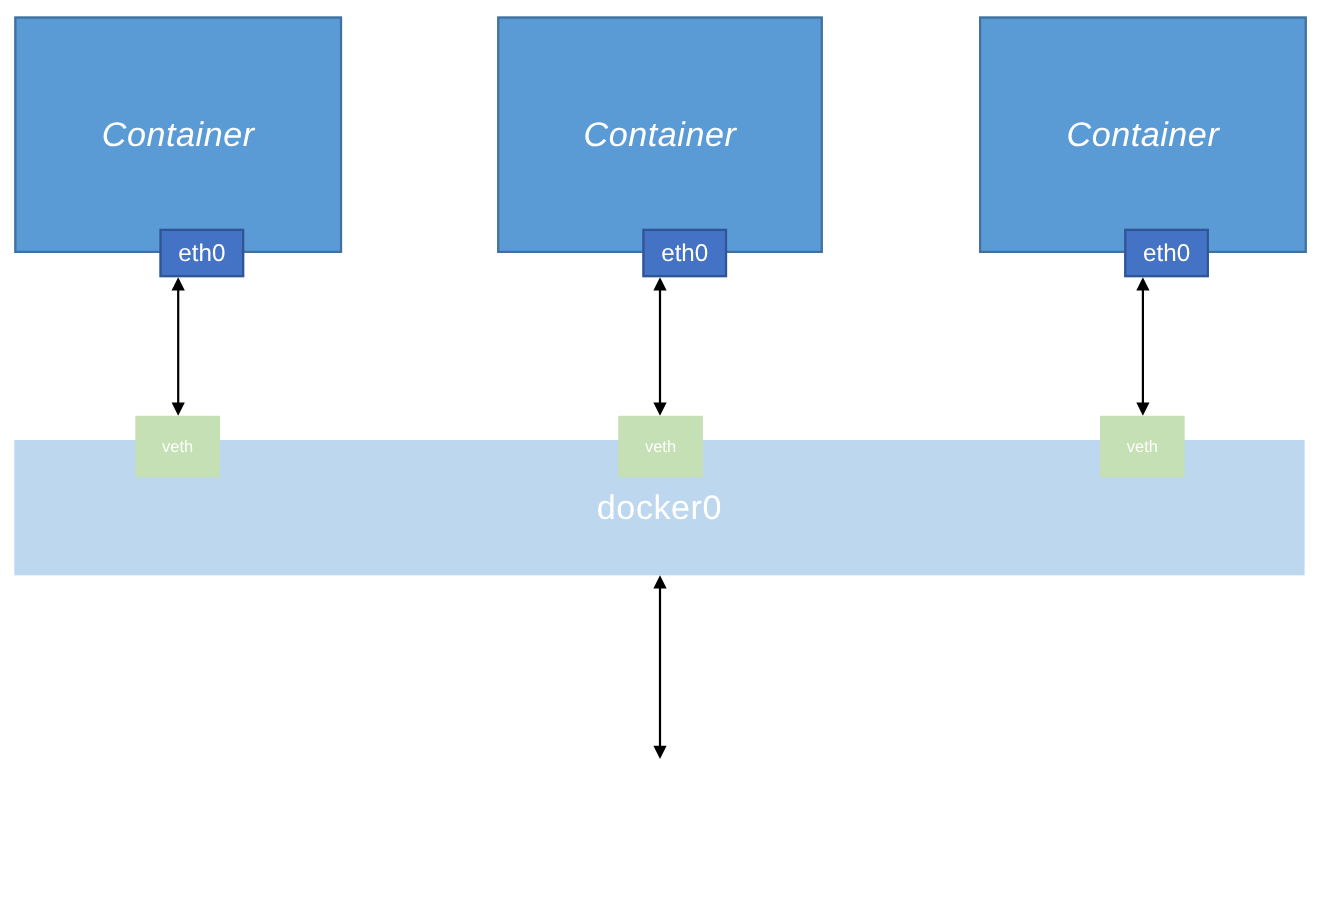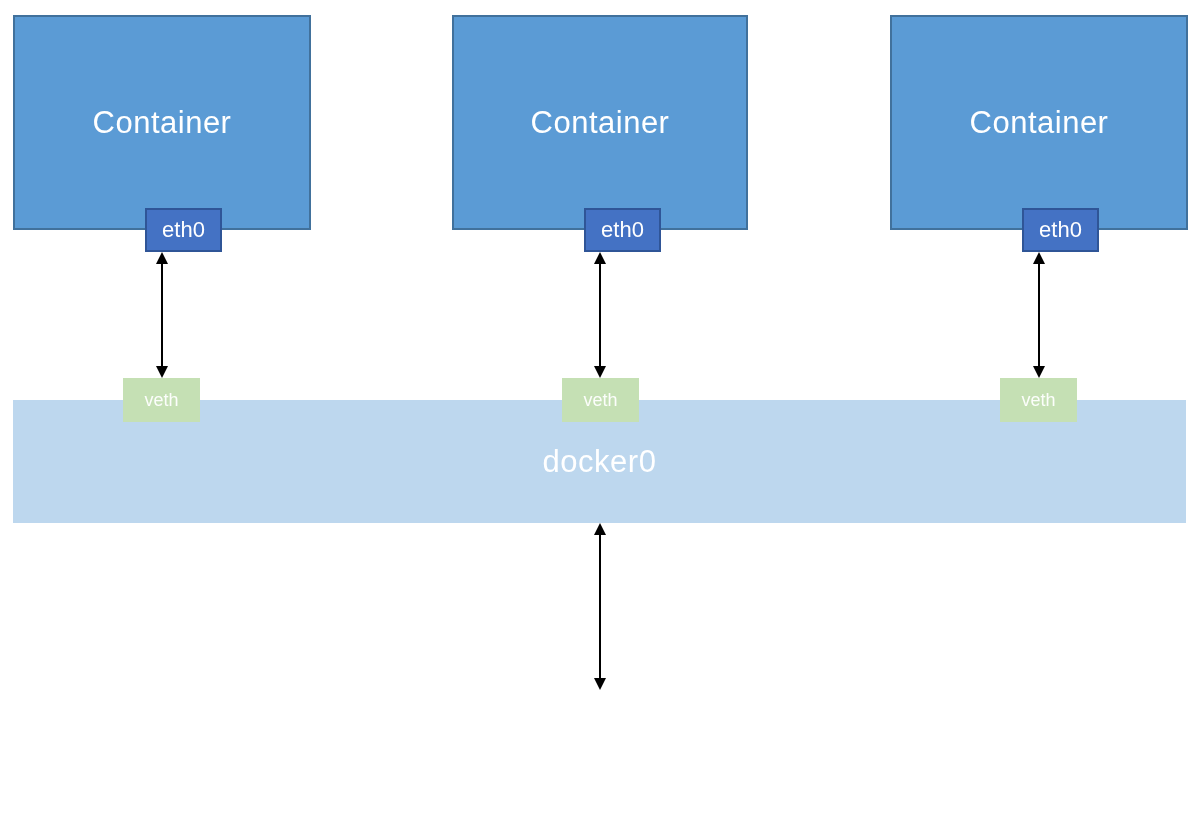--- a/index.html
+++ b/index.html
@@ -24,38 +24,39 @@
     color: var(--text-color, #ffffff);
   }
   .container-box {
     top: 15px;
     height: 215px;
     background: var(--container-fill, #5B9BD5);
     border: 2px solid var(--container-border, #41719C);
     font-size: 31px;
     letter-spacing: 0.5px;
     z-index: 2;
+    font-style: italic;
   }
   .eth-box {
     top: 208px;
     width: 77px;
     height: 44px;
     background: var(--eth-fill, #4472C4);
     border: 2px solid var(--eth-border, #2F5597);
     font-size: 22px;
     z-index: 3;
     margin-left: 22px;
   }
   .veth-box {
     top: 378px;
     width: 77px;
-    height: 44px;
+    height: 56px;
     background: var(--veth-fill, #C5E0B4);
     border: none;
-    font-size: 18px;
+    font-size: 15px;
     color: rgba(255,255,255,0.95);
     z-index: 3;
   }
   .bridge-bar {
     left: 13px;
     top: 400px;
     width: 1173px;
     height: 123px;
     background: var(--bridge-fill, #BDD7EE);
     font-size: 31px;

